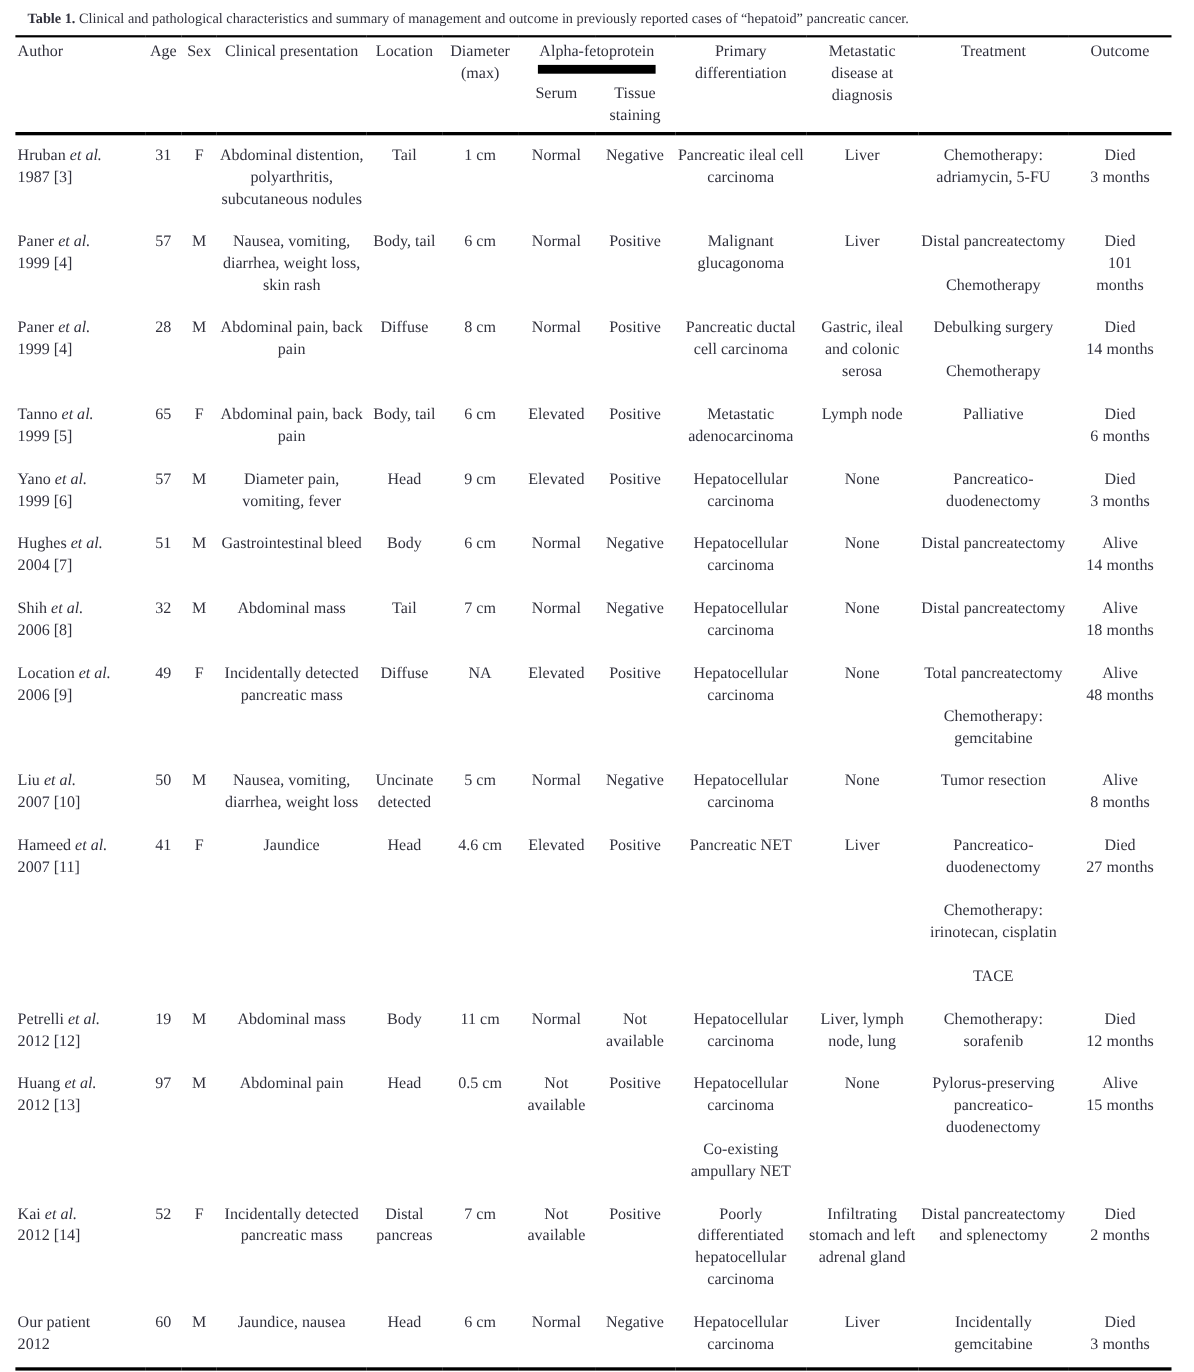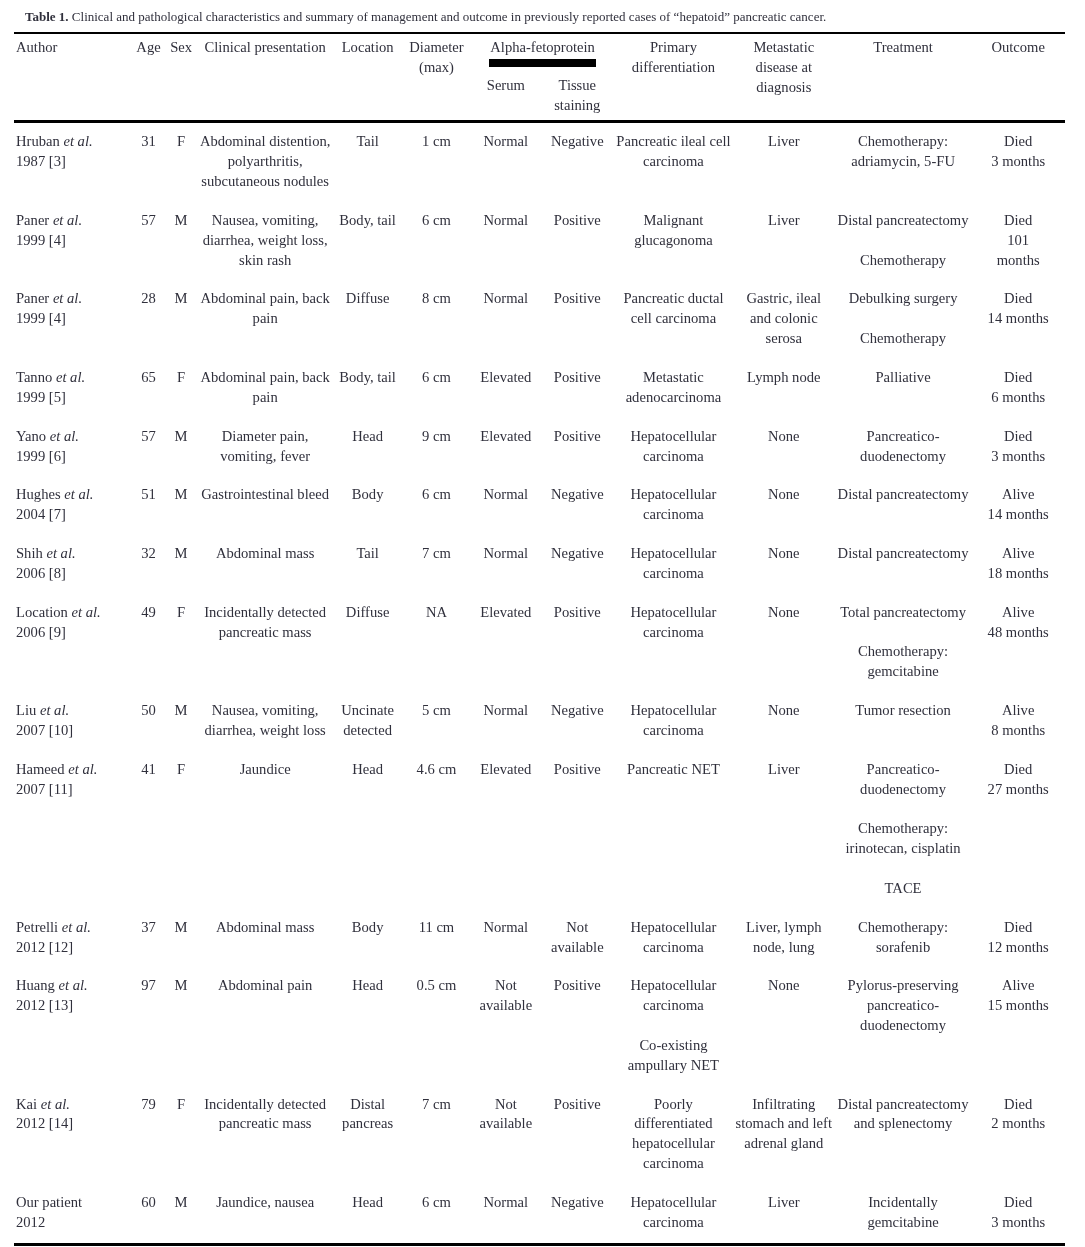--- a/index.html
+++ b/index.html
@@ -291,21 +291,21 @@
 
 TACE</td>
     <td>Died
 27 months</td>
   </tr>
         <tr>
     <td class="c-author">
       <span>Petrelli</span> <i>et al.</i>
       <div>2012 [12]</div>
     </td>
-    <td>37</td>
+    <td>19</td>
     <td>M</td>
     <td>Abdominal mass</td>
     <td>Body</td>
     <td>11 cm</td>
     <td>Normal</td>
     <td>Not available</td>
     <td>Hepatocellular carcinoma</td>
     <td>Liver, lymph node, lung</td>
     <td>Chemotherapy: sorafenib</td>
     <td>Died
@@ -329,21 +329,21 @@
     <td>None</td>
     <td>Pylorus-preserving pancreatico-duodenectomy</td>
     <td>Alive
 15 months</td>
   </tr>
         <tr>
     <td class="c-author">
       <span>Kai</span> <i>et al.</i>
       <div>2012 [14]</div>
     </td>
-    <td>79</td>
+    <td>52</td>
     <td>F</td>
     <td>Incidentally detected pancreatic mass</td>
     <td>Distal pancreas</td>
     <td>7 cm</td>
     <td>Not available</td>
     <td>Positive</td>
     <td>Poorly differentiated hepatocellular carcinoma</td>
     <td>Infiltrating stomach and left adrenal gland</td>
     <td>Distal pancreatectomy and splenectomy</td>
     <td>Died

